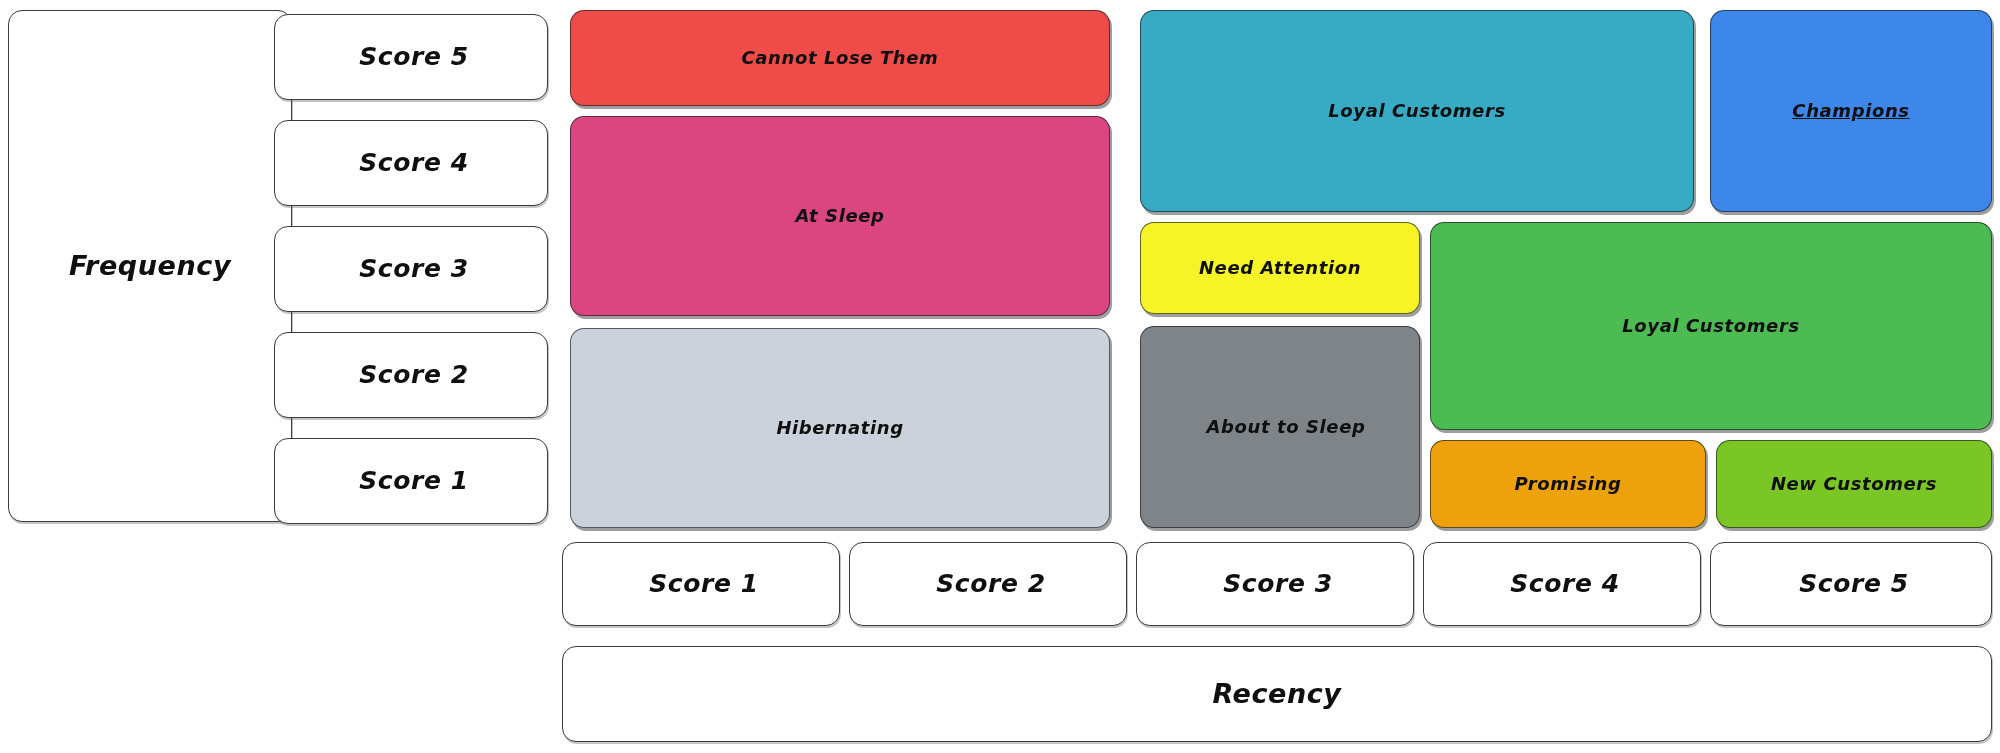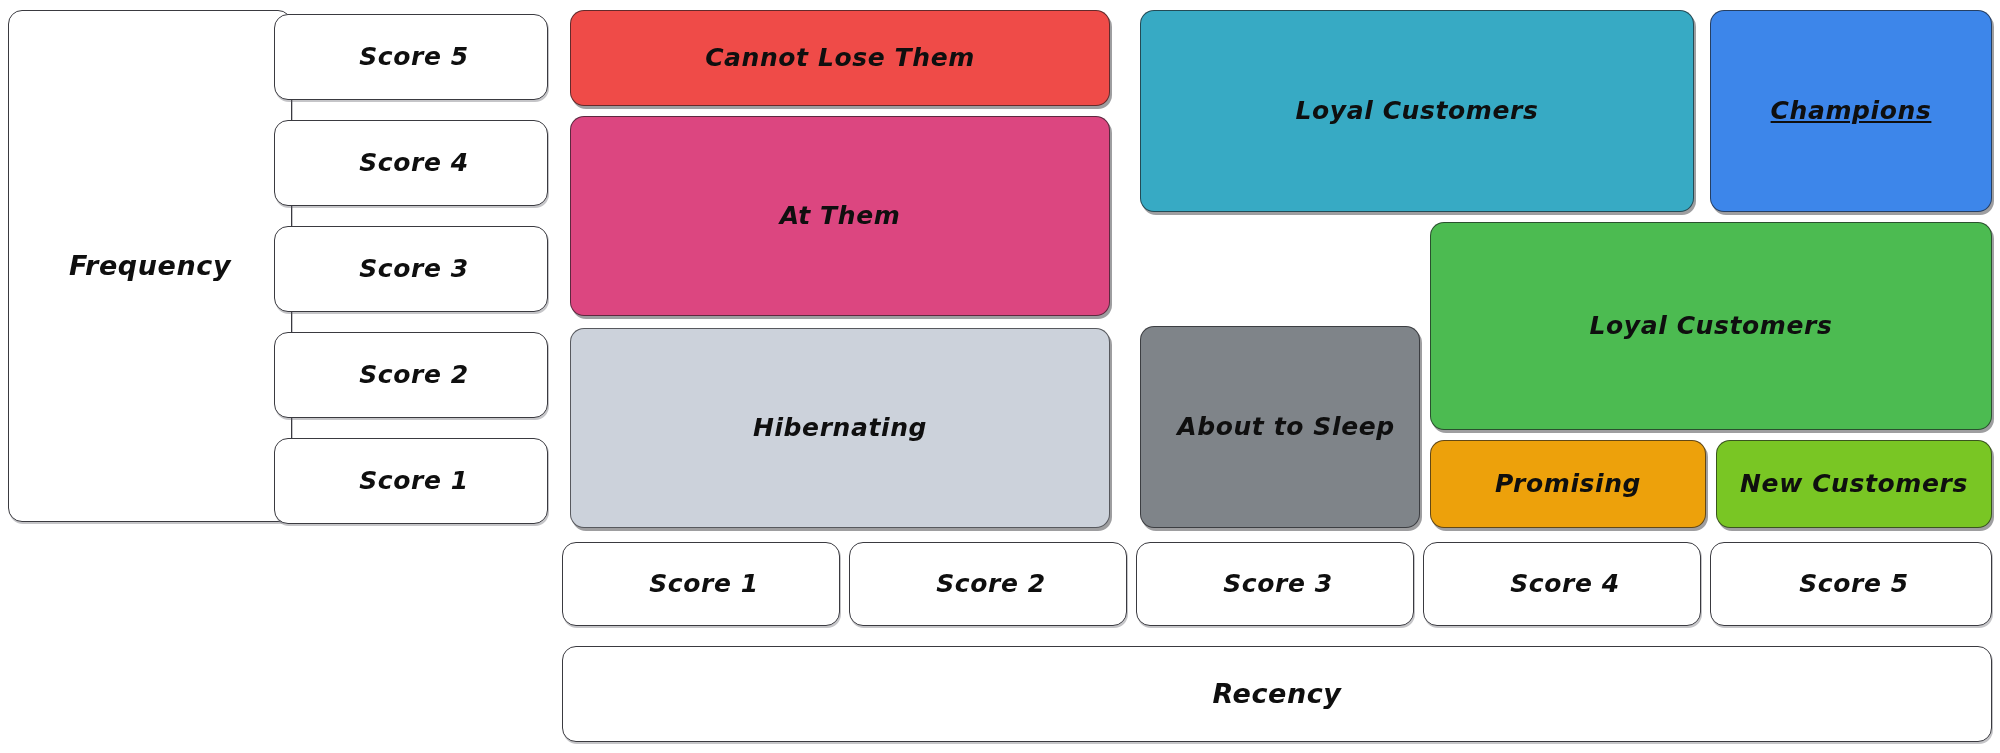--- a/index.html
+++ b/index.html
@@ -36,21 +36,21 @@
   }
   .box.fill{ border:1.4px solid rgba(25,25,28,.65); }
 
   .label{
     font-family:"DejaVu Sans", sans-serif;
     font-style:italic;
     font-weight:600;
     font-size:26px;
     white-space:nowrap;
   }
-  .label.big{ font-size:25px; }
+  .label.big{ font-size:18px; }
   .label.axis{ font-size:27px; }
   .label.score{ font-size:25px; font-style:italic; font-weight:600;margin-left:6px; }
 </style>
 </head>
 <body>
 
 <div id="canvas">
 
   <div class="box plain" style="left:8px; top:10px; width:284px; height:512px;">
     <span class="label axis">Frequency</span>
@@ -74,35 +74,38 @@
 
   <div class="box plain" style="left:274px; top:438px; width:274px; height:86px;">
     <span class="label score">Score 1</span>
   </div>
 
   <div class="box fill" style="left:570px; top:10px; width:540px; height:96px; background:#ef4b48;">
     <span class="label big">Cannot Lose Them</span>
   </div>
 
   <div class="box fill" style="left:570px; top:116px; width:540px; height:200px; background:#dc4680;">
-    <span class="label big">At Them</span>
+    <span class="label big">At Sleep</span>
   </div>
 
   <div class="box fill" style="left:570px; top:328px; width:540px; height:200px; background:#ccd2db;">
     <span class="label big">Hibernating</span>
   </div>
 
   <div class="box fill" style="left:1140px; top:10px; width:554px; height:202px; background:#37aac4;">
     <span class="label big">Loyal Customers</span>
   </div>
 
   <div class="box fill" style="left:1710px; top:10px; width:282px; height:202px; background:#3d86ea;text-decoration:underline;">
     <span class="label big">Champions</span>
   </div>
 
+  <div class="box fill" style="left:1140px; top:222px; width:280px; height:92px; background:#f6f326;">
+    <span class="label big">Need Attention</span>
+  </div>
 
   <div class="box fill" style="left:1430px; top:222px; width:562px; height:208px; background:#4cbb51;">
     <span class="label big">Loyal Customers</span>
   </div>
 
   <div class="box fill" style="left:1140px; top:326px; width:280px; height:202px; background:#7f8489;padding-left:12px;">
     <span class="label big">About to Sleep</span>
   </div>
 
   <div class="box fill" style="left:1430px; top:440px; width:276px; height:88px; background:#eda10b;">

